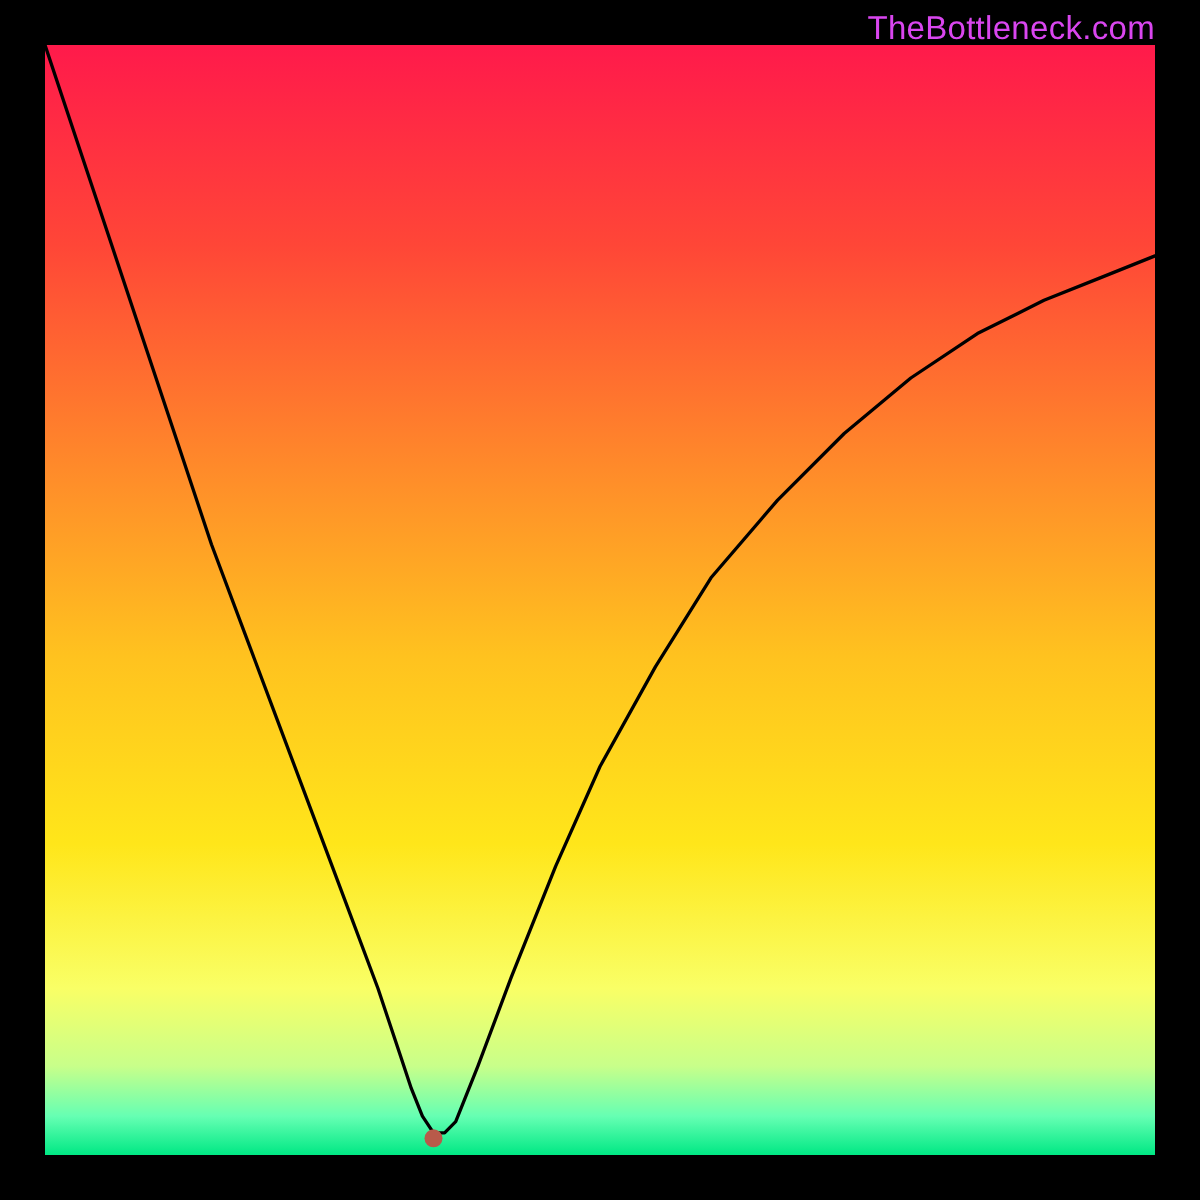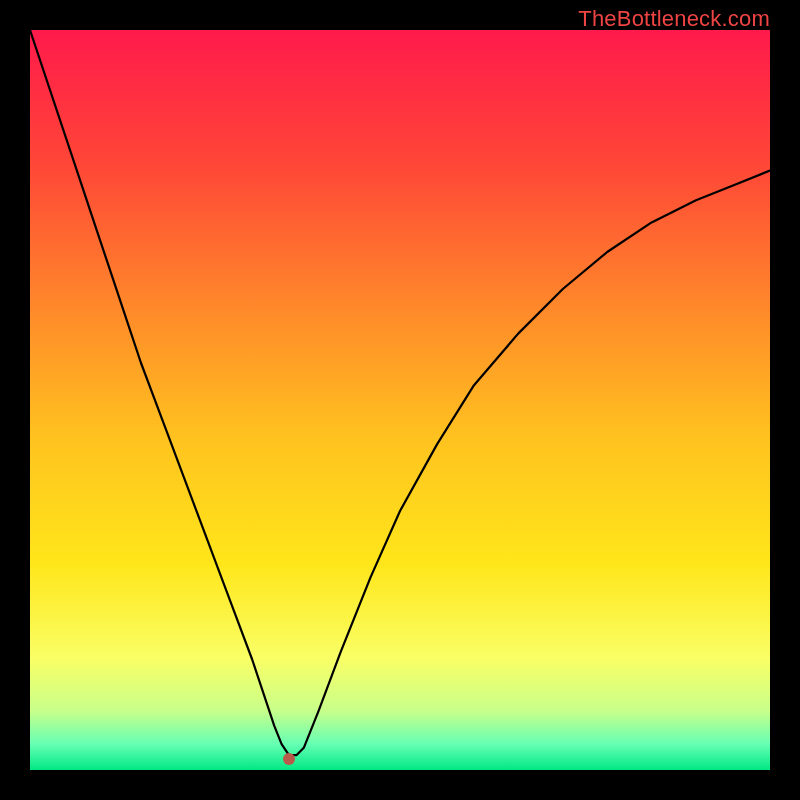--- a/index.html
+++ b/index.html
@@ -23,21 +23,21 @@
     position: absolute;
     left: 0;
     top: 0;
     width: 740px;
     height: 740px;
   }
   .watermark {
     position: absolute;
     top: 6px;
     right: 30px;
-    color: #ef4444;
+    color: #d946ef;
     font-size: 22px;
     letter-spacing: 0.2px;
     font-weight: 500;
     margin-left: 10px;
   }
   svg { display: block; }
 </style>
 </head>
 <body>
 

